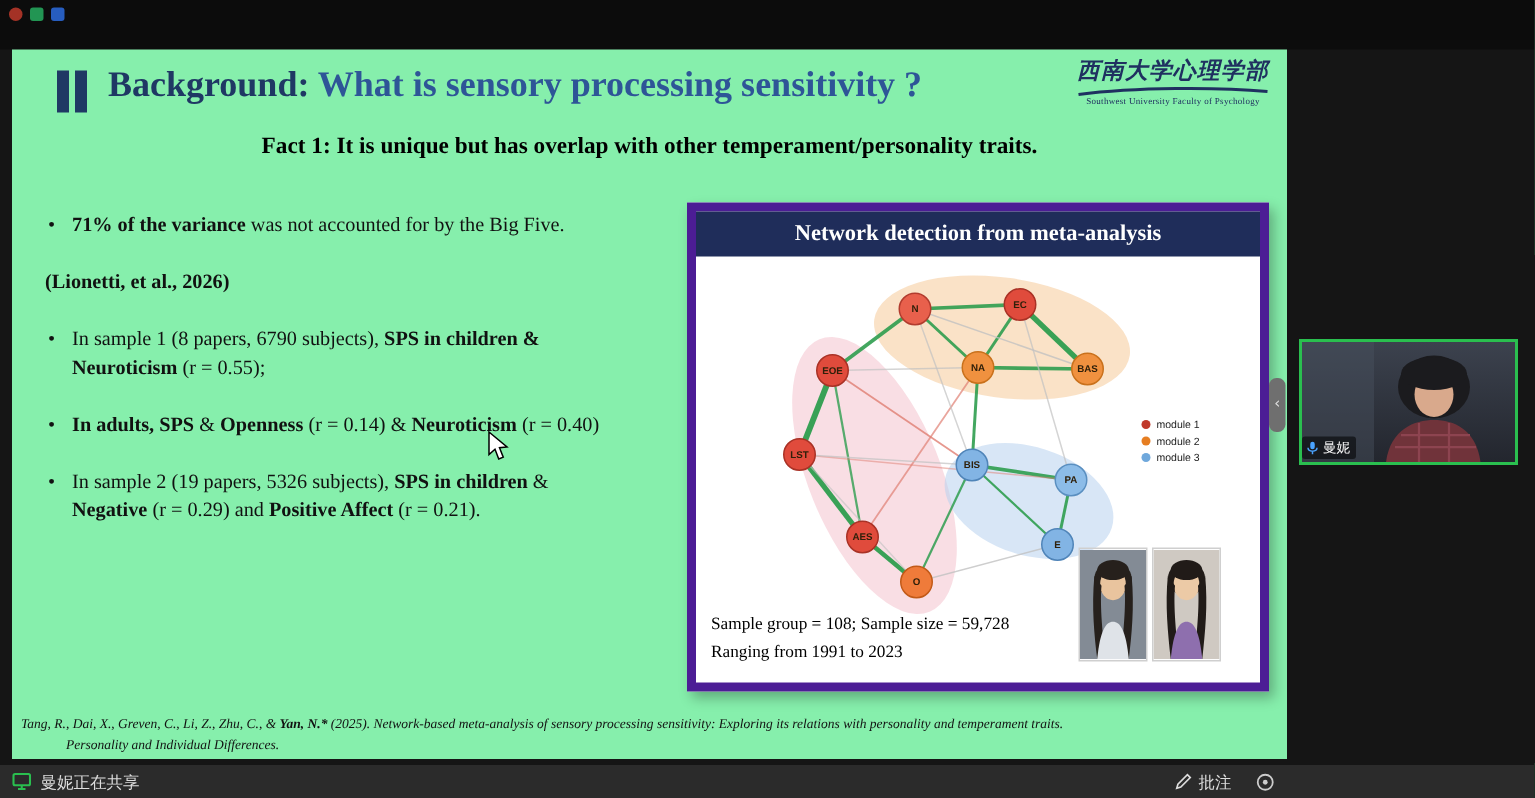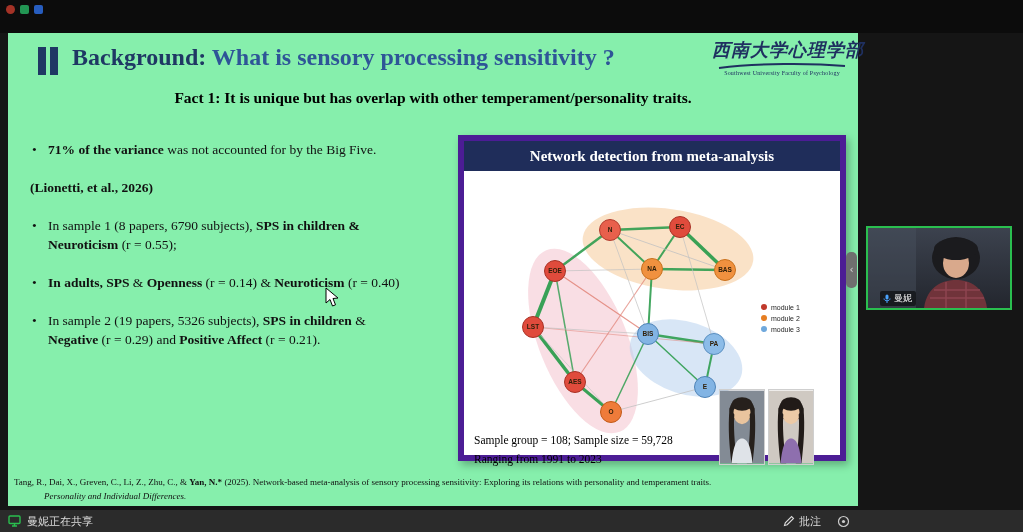--- a/index.html
+++ b/index.html
@@ -16,60 +16,60 @@
 
   
   .slide { position:absolute; left:8px; top:33px; width:850px; height:473px; background:#86efac;
            font-family:"Liberation Serif","DejaVu Serif",serif; color:#111; }
   .title-bullet { position:absolute; left:30px; top:14px; height:28px; }
   .title-bullet i { display:inline-block; width:8px; height:28px; background:#1f3864; margin-right:4px; }
   .slide-title { position:absolute; left:64px; top:11px; font-size:24px; font-weight:bold; white-space:nowrap; }
   .tp { color:#1f3864; }
   .tr { color:#2e5597; }
   .logo { position:absolute; right:6px; top:5px; width:140px; text-align:center; color:#1f3060; }
-  .logo-cn { font-size:18px; font-weight:bold; font-style:italic; letter-spacing:1px; white-space:nowrap; }
+  .logo-cn { font-size:15px; font-weight:bold; font-style:italic; letter-spacing:1px; white-space:nowrap; }
   .logo-swoosh { display:block; margin:0 auto; width:130px; height:8px; }
   .logo-en { font-size:6px; letter-spacing:.2px; white-space:nowrap; }
 
   .fact { position:absolute; left:0; top:56px; width:100%; text-align:center; font-size:15.5px; font-weight:bold; color:#000; }
 
   .left-col { position:absolute; left:22px; top:102px; width:372px; font-size:13.5px; line-height:19px; padding-top:5px; }
   .ref { font-weight:bold; margin-bottom:19px; }
   .bullet { position:relative; padding-left:18px; margin-bottom:19px; }
   .bullet::before { content:"\2022"; position:absolute; left:2px; top:0; }
   .bullet b { font-weight:bold; }
 
   
   .panel { position:absolute; left:450px; top:102px; width:388px; height:326px; background:#fff;
            border:6px solid #4c1d95; box-shadow:3px 4px 8px rgba(0,0,0,.28); }
   .panel-header { height:30px; line-height:30px; text-align:center; background:#1f2d5a; color:#fff;
                   font-size:15px; font-weight:bold; }
-  .panel-body { position:relative; height:280px;margin-top:24px; }
+  .panel-body { position:relative; height:280px; }
   #network-svg { position:absolute; left:0; top:0; }
   .stats { position:absolute; left:10px; bottom:6px; font-size:11.5px; line-height:19px; color:#000; }
   .photos { position:absolute; right:26px; bottom:10px; display:flex; gap:3px; }
   .photos svg { display:block; border:1px solid #cfcfcf; }
 
   
   .footer { position:absolute; left:6px; right:6px; bottom:3px; font-size:9px; line-height:13.5px; color:#111; }
-  .footer .line1 { white-space:nowrap; overflow:hidden; }
+  .footer .line1 { white-space:nowrap; overflow:hidden;font-style:italic; }
   .footer .journal { font-style:italic; padding-left:30px; }
 
   
   .cursor { position:absolute; left:325px; top:287px; }
 
   
   .scroll-pill { position:absolute; left:846px; top:252px; width:11px; height:36px; background:#6f6f6f;
                  border-radius:5px; color:#ddd; font-size:10px; line-height:36px; text-align:center;
                  font-family:"DejaVu Sans",sans-serif; cursor:pointer; }
 
   .webcam { position:absolute; left:866px; top:226px; width:146px; height:84px; background:#23262e;
             border:2px solid #2abf4f; overflow:hidden; }
   .webcam svg { display:block; }
-  .nametag { position:absolute; left:12px; bottom:2px; background:rgba(0,0,0,.55); color:#fff;
+  .nametag { position:absolute; left:0; bottom:2px; background:rgba(0,0,0,.55); color:#fff;
              font-size:9px; padding:1px 4px 1px 3px; display:flex; align-items:center; gap:3px; border-radius:2px; }
 
   
   .bottombar { position:absolute; left:0; top:510px; width:1023px; height:22px; background:#2b2b2b; }
   .bb-left { position:absolute; left:8px; top:0; height:22px; display:flex; align-items:center; gap:6px;
              color:#ddd; font-size:11px; }
   .bb-right { position:absolute; right:173px; top:0; height:22px; display:flex; align-items:center; gap:16px;
               color:#ddd; font-size:11px; }
   .bb-btn { display:flex; align-items:center; gap:4px; cursor:pointer; }
 </style>

